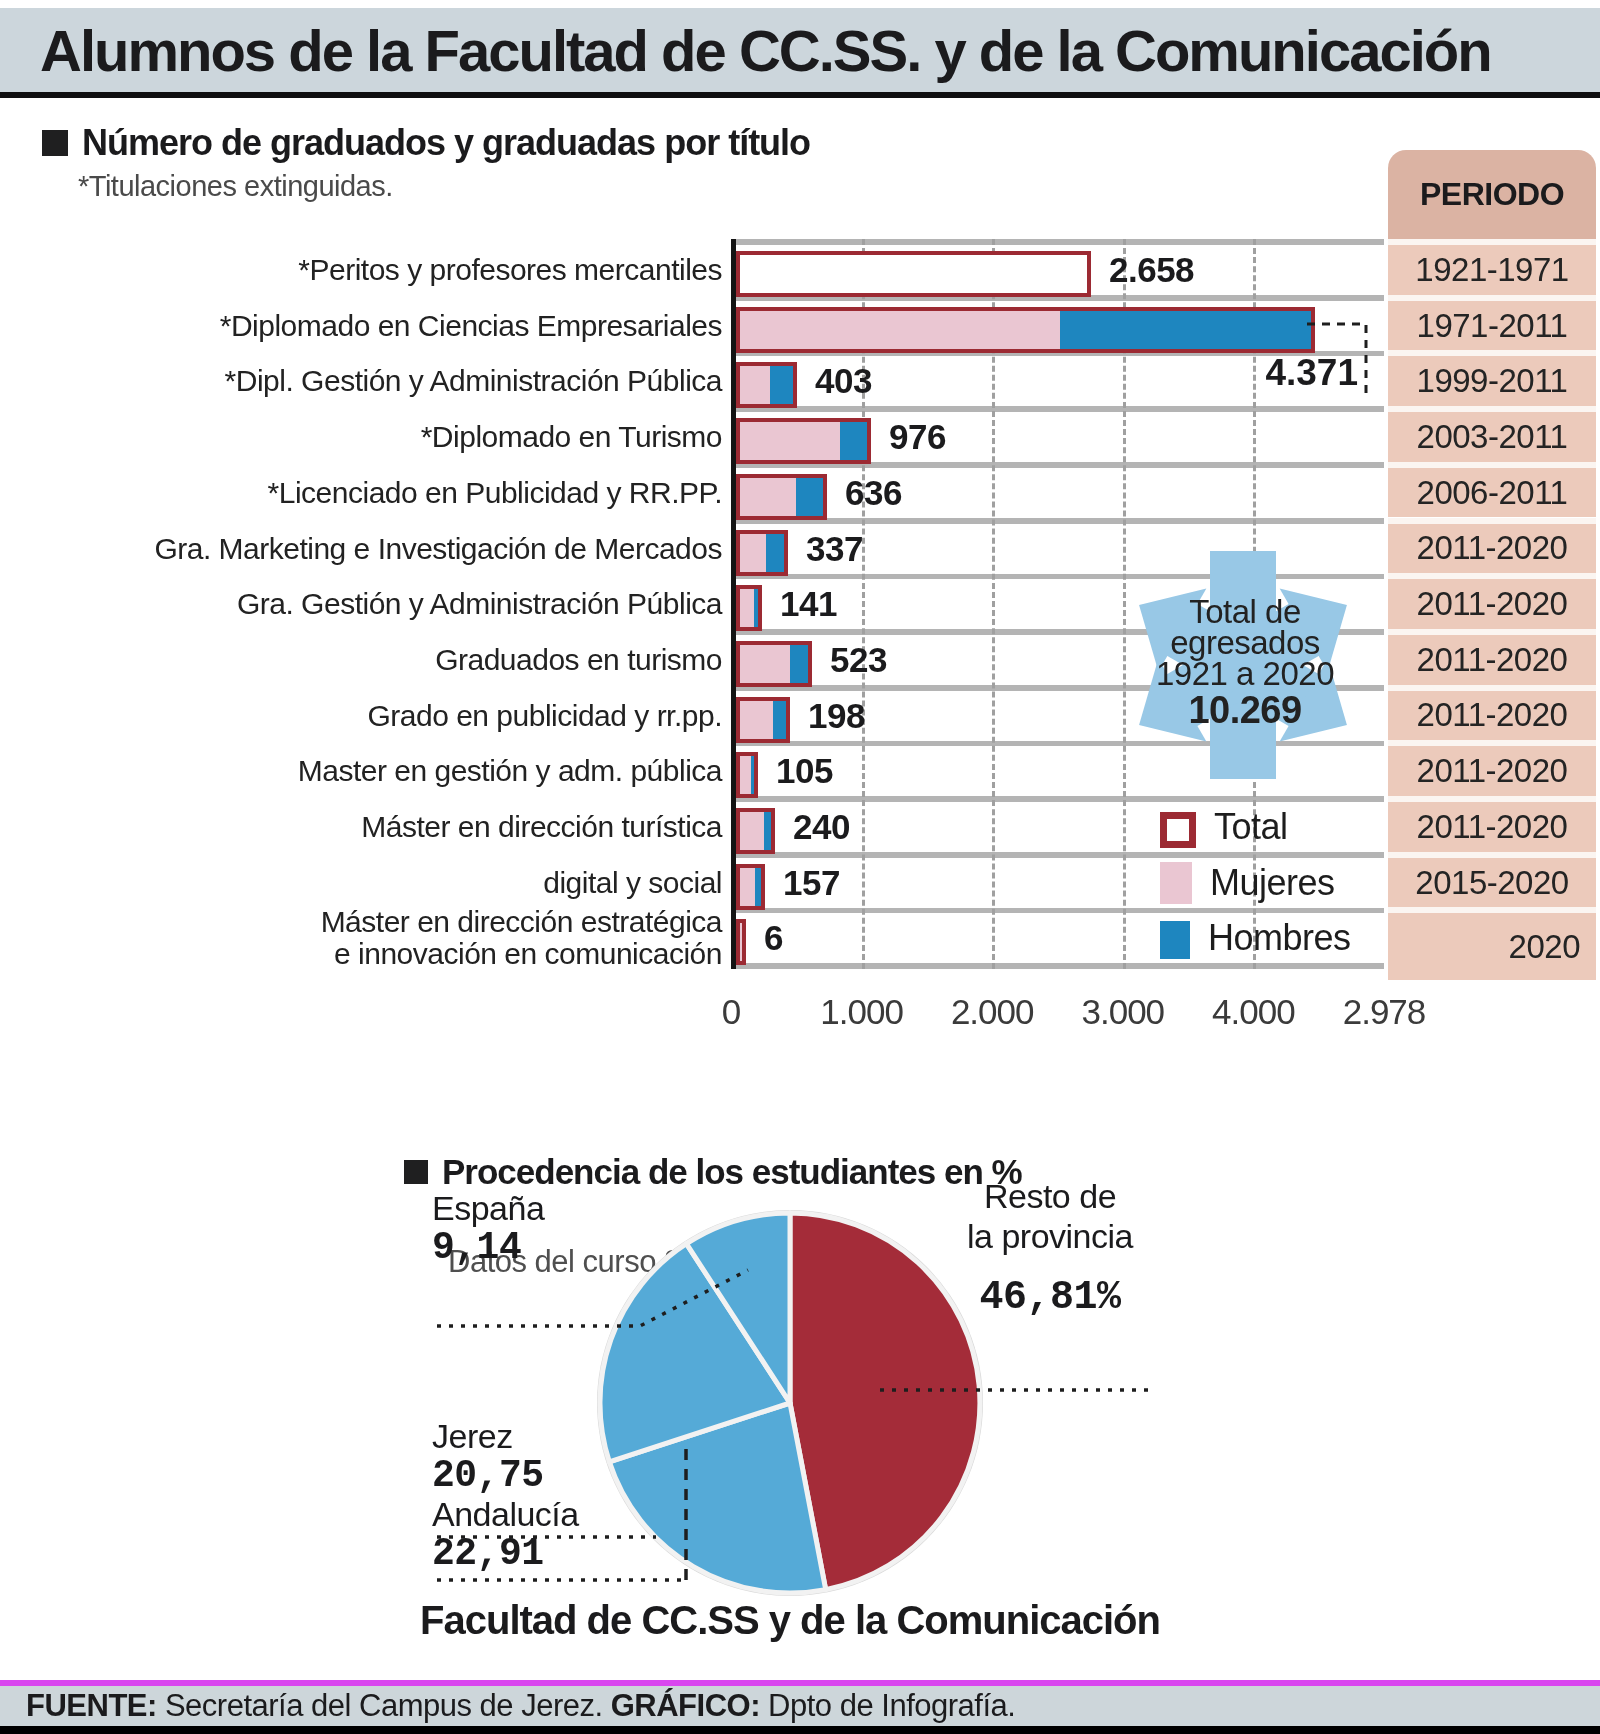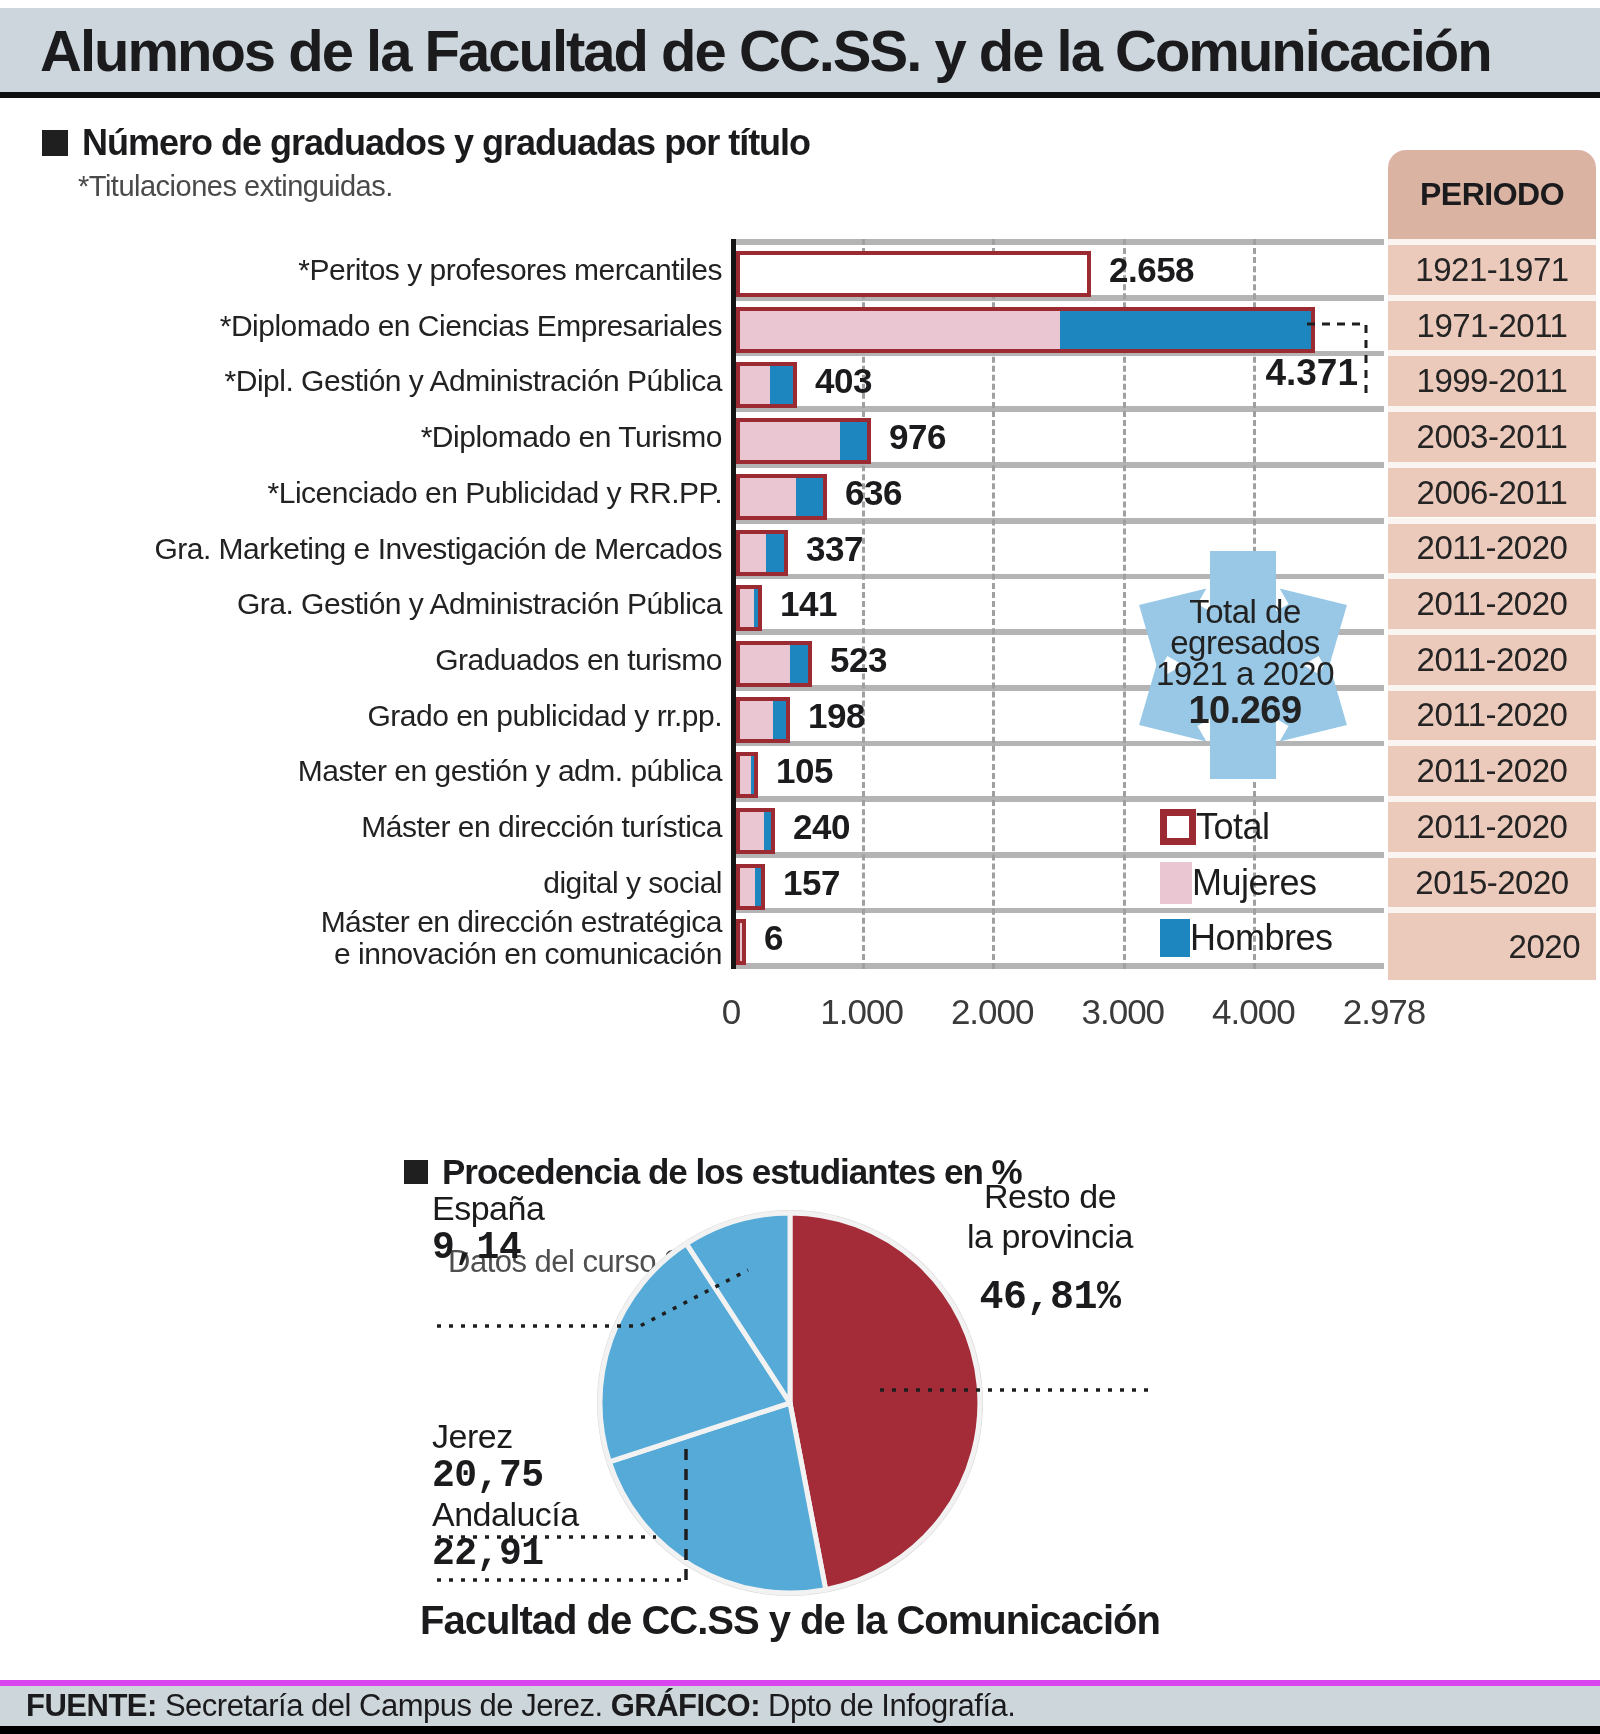--- a/index.html
+++ b/index.html
@@ -36,21 +36,21 @@
                  font-size:32px;font-weight:800;letter-spacing:-0.5px;}
   .period-cell{position:absolute;left:1388px;width:208px;background:#eccabb;
                border-top:6px solid rgba(255,255,255,.8);box-sizing:border-box;
                display:flex;align-items:center;justify-content:center;
                font-size:33px;color:#242424;letter-spacing:-0.5px;}
   .period-cell.right{justify-content:flex-end;padding-right:16px;}
   
   #annotation-text{left:1098px;top:596px;width:294px;text-align:center;font-size:33px;
                    line-height:31px;color:#222;letter-spacing:-0.5px;}
   #annotation-value{font-size:38px;font-weight:800;margin-top:6px;}
-  .legend-row{position:absolute;display:flex;align-items:center;}
+  .legend-row{position:absolute;display:flex;align-items:flex-end;gap:18px;}
   .sw-total{width:22px;height:22px;background:#fff;border:7px solid #9c2a33;}
   .sw-muj{width:32px;height:42px;background:#eac6d2;}
   .sw-hom{width:30px;height:38px;background:#1e86bf;}
   .legend-label{font-size:36px;color:#1d1d1d;letter-spacing:-0.5px;}
   #callout-value{left:1210px;top:352px;width:148px;text-align:right;font-size:37px;font-weight:800;}
   
   #sec2-head{left:404px;top:1152px;font-size:35px;}
   #sec2-sub{left:448px;top:1244px;font-size:31px;color:#4f4f4f;letter-spacing:-0.5px;}
   .pie-label{position:absolute;line-height:40px;}
   .pie-label .nm{font-size:34px;letter-spacing:-0.5px;}

